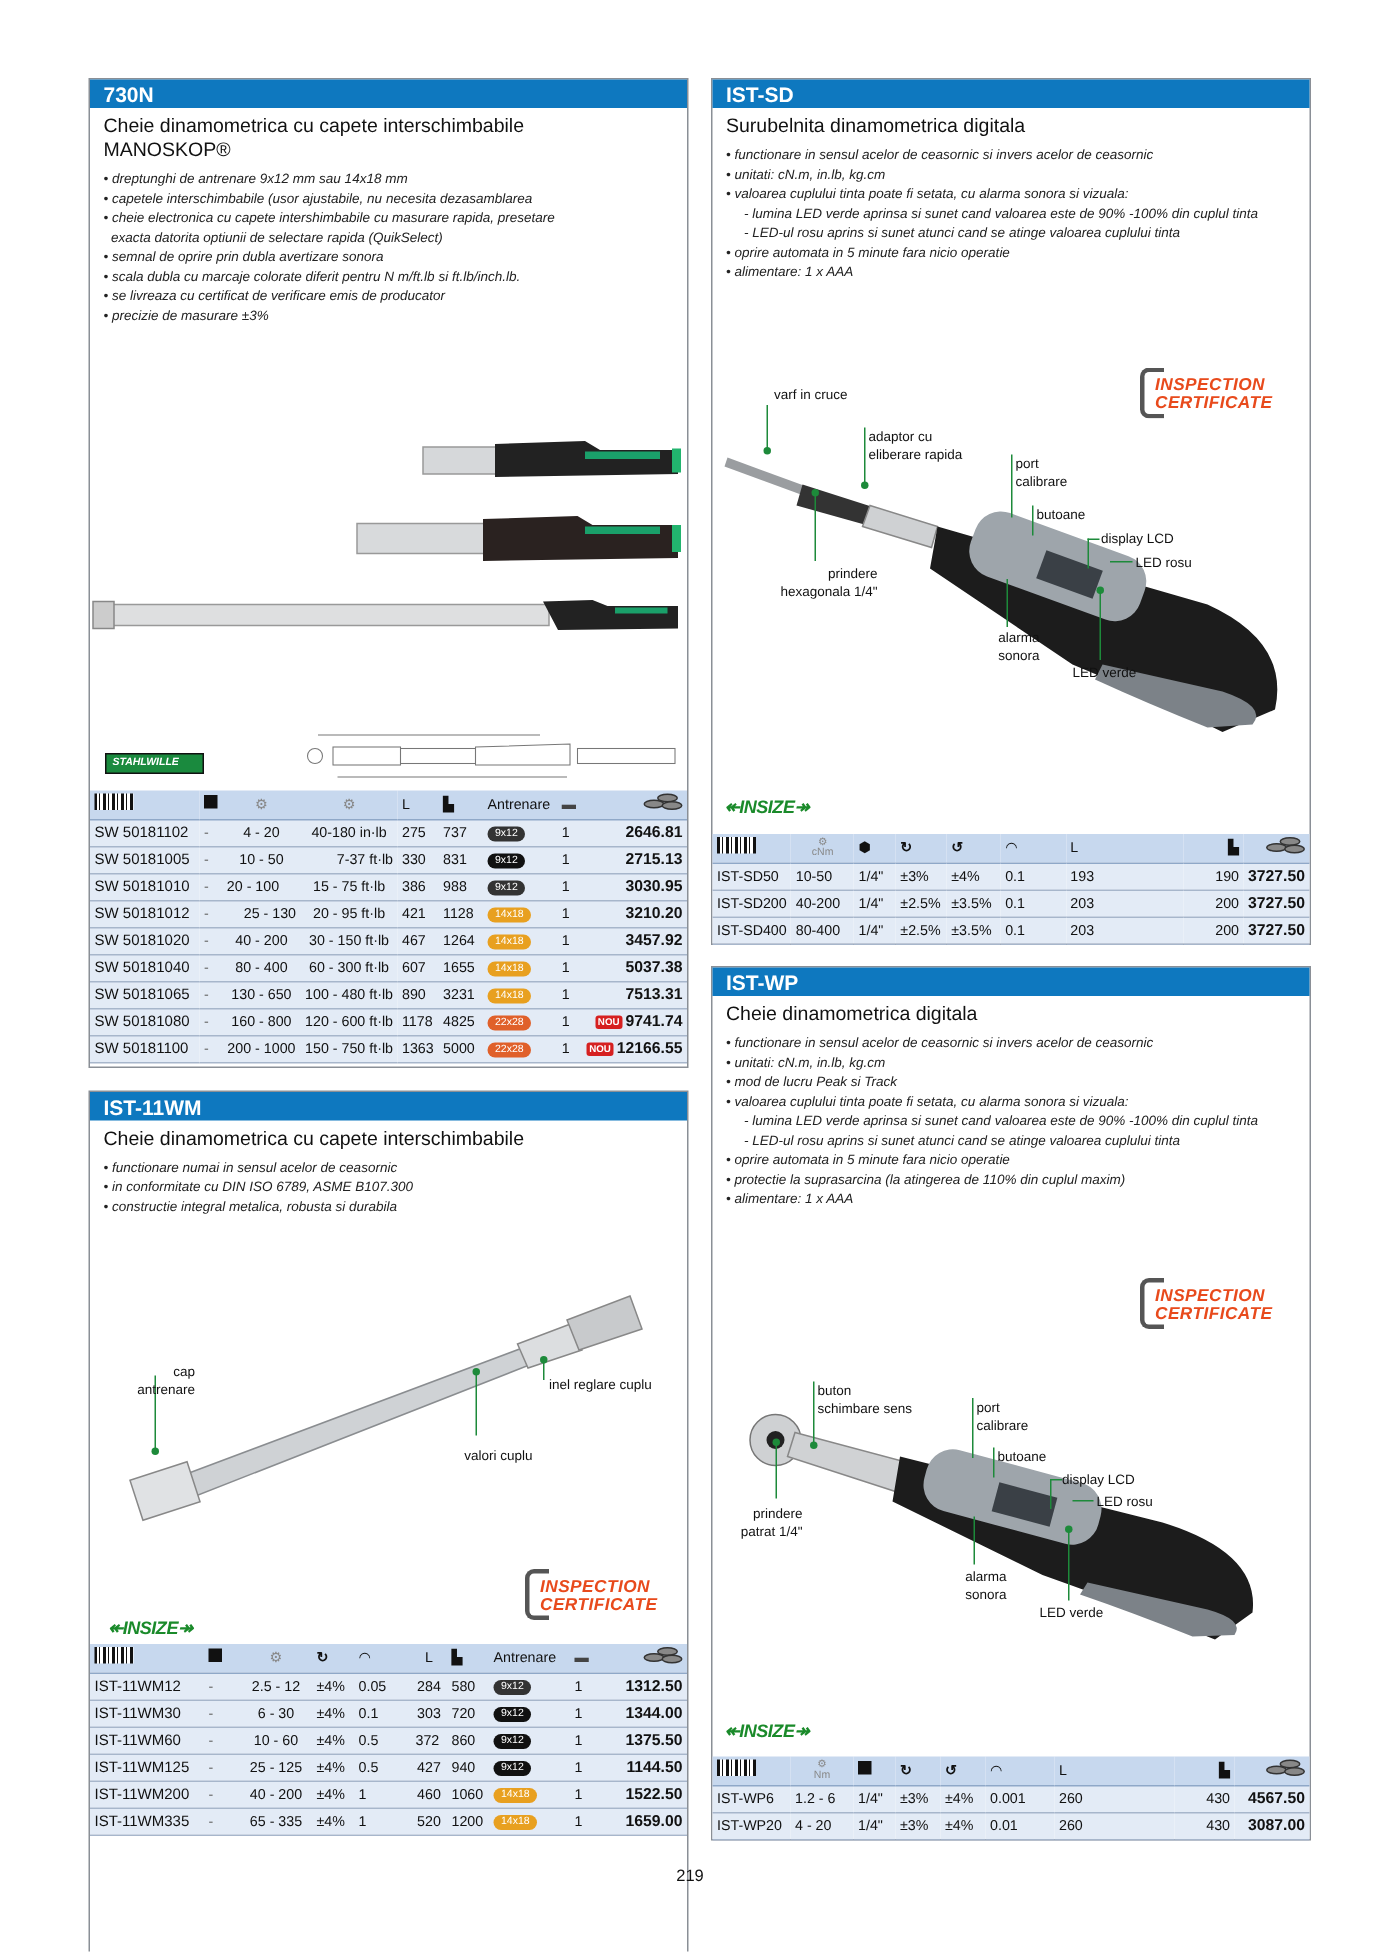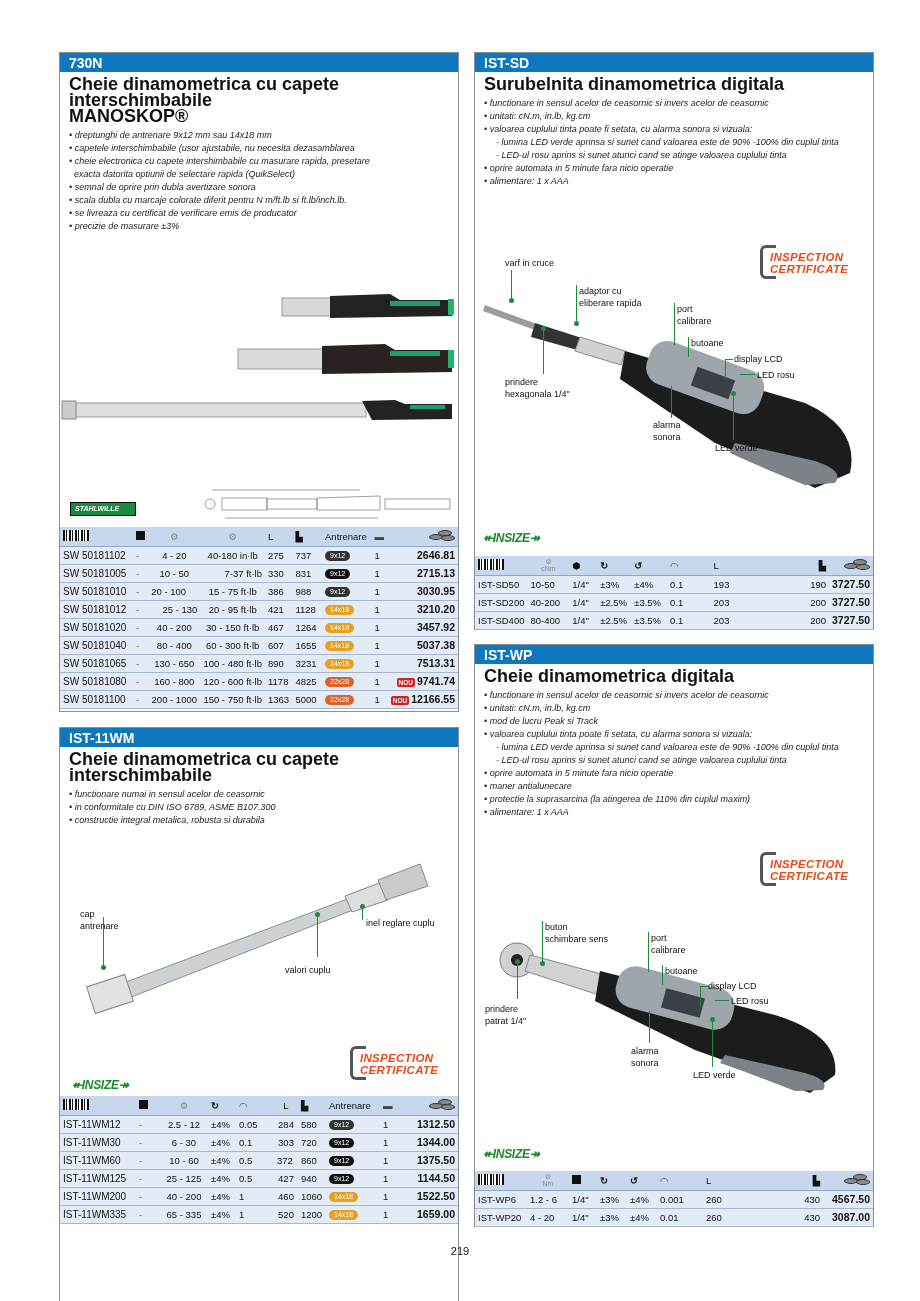--- a/index.html
+++ b/index.html
@@ -1,25 +1,25 @@
 <!DOCTYPE html>
 <html><head>
 <meta charset="utf-8">
 <style>
 *{box-sizing:border-box;margin:0;padding:0}
 body{width:920px;height:1301px;background:#fff;font-family:"Liberation Sans",sans-serif;color:#111;position:relative;overflow:hidden}
 .panel{position:absolute;border:1px solid #8a8f96;background:#fff}
 .hdr{background:#0e78bf;color:#fff;font-weight:bold;font-size:14px;padding:2px 9px;height:19px;line-height:16px}
-.title{font-weight:bold;font-size:18px;padding:4px 9px 0;line-height:16px}
+.title{font-weight:normal;font-size:13px;padding:4px 9px 0;line-height:16px}
 .bul{font-style:italic;font-size:9px;line-height:13px;padding:5px 9px 0 9px;color:#222}
 .bul div{white-space:nowrap}
 .bul .ind{padding-left:5px}
 .bul .sub{padding-left:12px}
 .img{position:absolute}
-.lbl{position:absolute;font-size:9px;color:#111;line-height:12px;text-align:left}
+.lbl{position:absolute;font-size:9px;color:#111;line-height:12px;text-align:right}
 .lead{position:absolute;background:#1d8a3a;width:1px}
 .leadh{position:absolute;background:#1d8a3a;height:1px}
 .dot{position:absolute;width:5px;height:5px;border-radius:50%;background:#1d8a3a}
 table{border-collapse:collapse;width:100%;font-size:9.5px}
 th{background:#c7d8ee;height:19px;font-weight:normal;text-align:left;padding:0 3px;border-bottom:1px solid #8fa8c8}
 td{background:#e3ebf6;height:18px;padding:0 3px;border-bottom:1px solid #a7b6cb;white-space:nowrap}
 td.code{font-weight:normal;font-size:10px}
 td.price{font-weight:bold;text-align:right;font-size:10.5px}
 .pill{display:inline-block;font-size:7px;color:#fff;border-radius:6px;padding:1px 5px;line-height:8px}
 .p-dark{background:#333}
@@ -452,21 +452,20 @@
   <div class="hdr">IST-WP</div>
   <div class="title">Cheie dinamometrica digitala</div>
   <div class="bul">
     <div>• functionare in sensul acelor de ceasornic si invers acelor de ceasornic</div>
     <div>• unitati: cN.m, in.lb, kg.cm</div>
     <div>• mod de lucru Peak si Track</div>
     <div>• valoarea cuplului tinta poate fi setata, cu alarma sonora si vizuala:</div>
     <div class="sub">- lumina LED verde aprinsa si sunet cand valoarea este de 90% -100% din cuplul tinta</div>
     <div class="sub">- LED-ul rosu aprins si sunet atunci cand se atinge valoarea cuplului tinta</div>
     <div>• oprire automata in 5 minute fara nicio operatie</div>
-    <div>• maner antialunecare</div>
     <div>• protectie la suprasarcina (la atingerea de 110% din cuplul maxim)</div>
     <div>• alimentare: 1 x AAA</div>
   </div>
   <div class="cert" style="left:285px;top:207px">
     <div class="frame"></div>
     <div class="t" style="top:6px">INSPECTION</div>
     <div class="t" style="top:18px">CERTIFICATE</div>
   </div>
   <svg class="img" style="left:0;top:280px" width="400" height="170" viewBox="0 0 400 170">
     <circle cx="42" cy="35" r="17" fill="#cfd1d3" stroke="#777"></circle>

